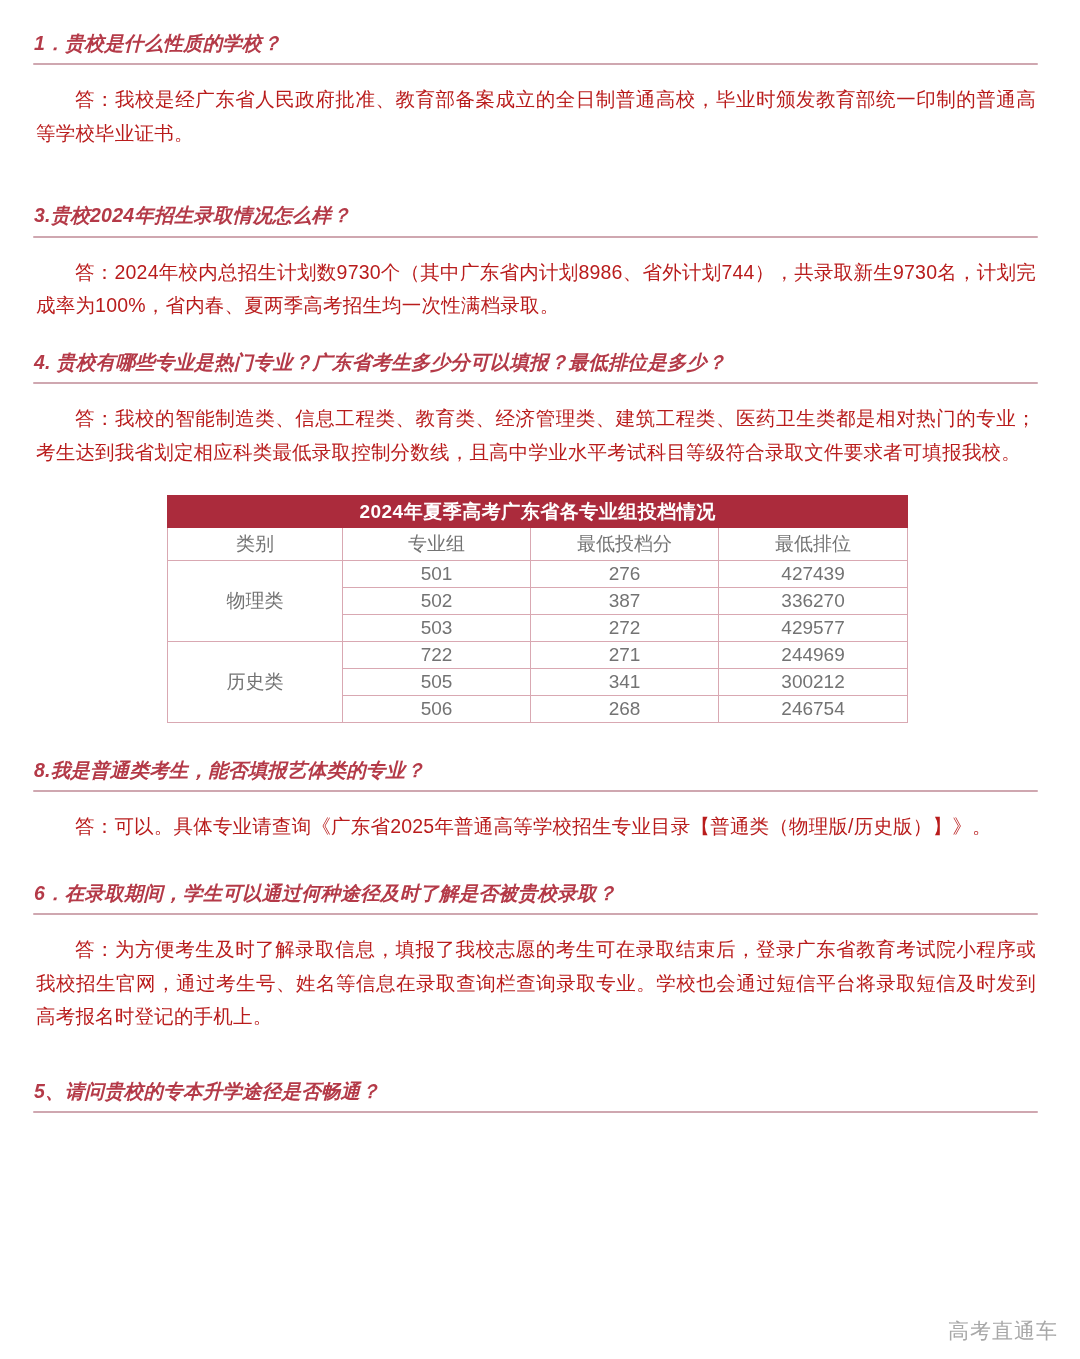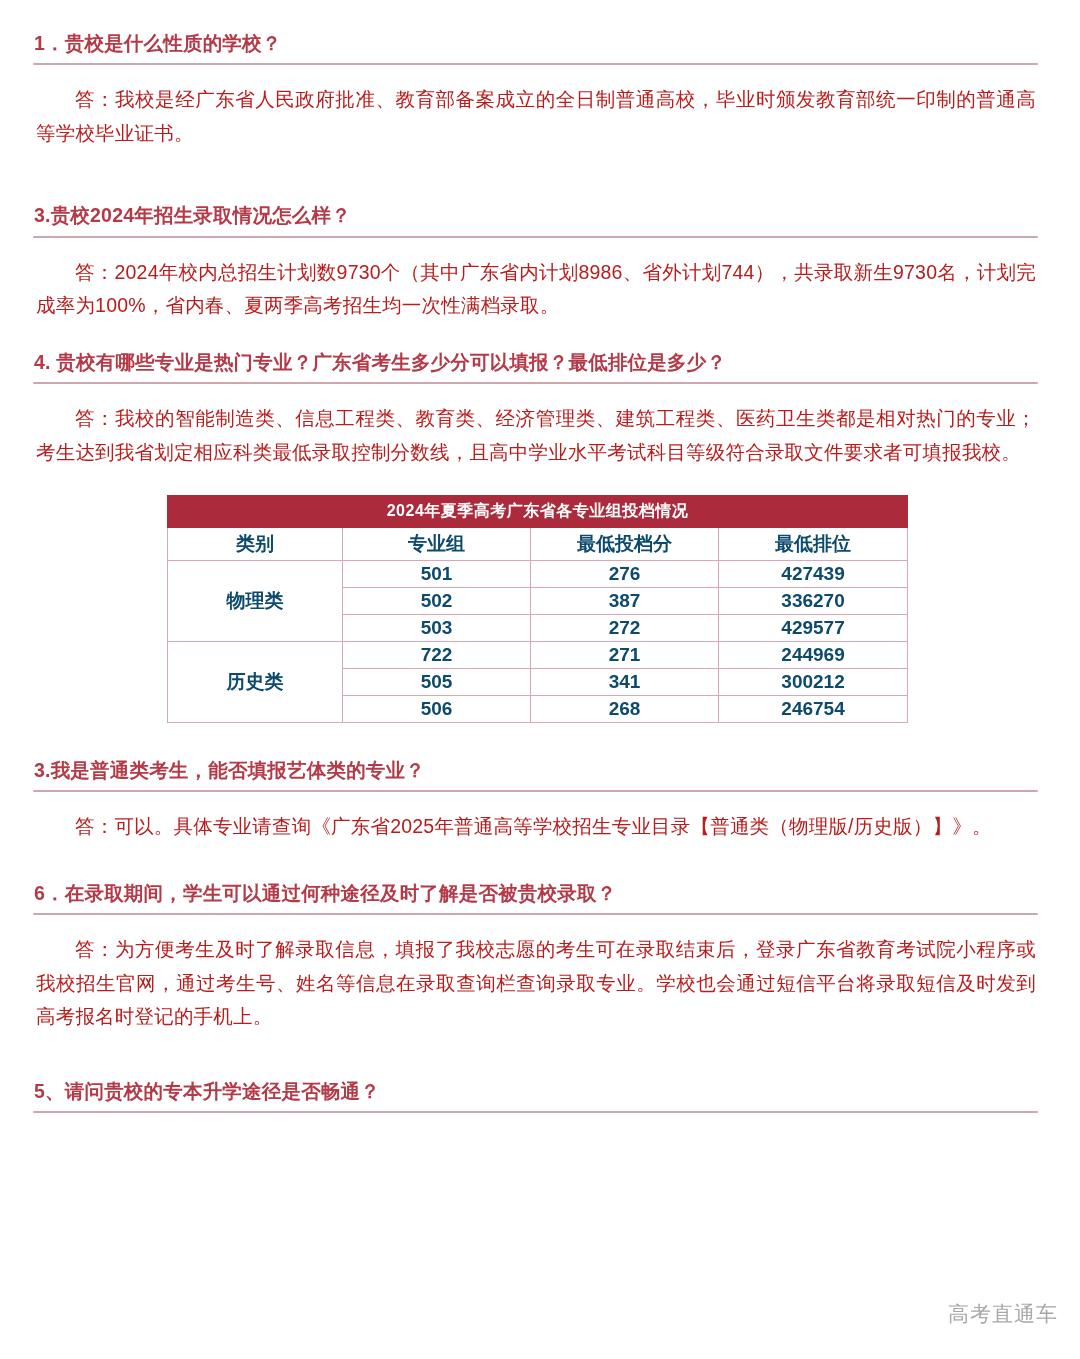--- a/index.html
+++ b/index.html
@@ -29,20 +29,21 @@
   }
 
   .q-head {
     color: #b43a48;
     font-size: 19.5px;
     font-weight: 700;
     letter-spacing: 0.2px;
     line-height: 1.35;
     padding-left: 4px;
     white-space: nowrap;
+    font-style: italic;
   }
 
   .q-rule {
     height: 2px;
     background: #cfa7b0;
     margin-top: 7px;
     margin-left: 3px;
     margin-right: 12px;
     border-radius: 1px;
   }
@@ -70,52 +71,52 @@
   }
   table.score-table {
     border-collapse: collapse;
     width: 741px;
     table-layout: fixed;
     font-size: 19px;
   }
   table.score-table td, table.score-table th {
     border: 1px solid #d9a8b2;
     text-align: center;
-    color: #0c4a6e;
-    font-weight: 700;
+    color: #737373;
+    font-weight: 400;
     padding: 0;
     height: 26px;
     vertical-align: middle;
   }
   table.score-table tr.title-row th {
     background: #ab2b3c;
     color: #ffffff;
     font-weight: 700;
-    font-size: 16px;
+    font-size: 19px;
     height: 31px;
     border: 1px solid #ab2b3c;
     letter-spacing: 0.5px;
   }
   table.score-table tr.col-head td {
     height: 32px;
     font-size: 19px;
   }
   table.score-table td.group-cell {
     font-size: 19px;
   }
   .col-1 { width: 175px; }
   .col-2 { width: 188px; }
   .col-3 { width: 188px; }
   .col-4 { width: 189px; }
 
   
   .watermark {
     position: absolute;
     right: 22px;
-    bottom: 31px;
+    bottom: 14px;
     color: #a8a8a8;
     font-size: 21px;
     letter-spacing: 1px;
     font-family: "Liberation Sans", "DejaVu Sans", sans-serif;
   }
 
   .top-spacer { height: 30px; }
 </style>
 </head>
 <body>
@@ -201,21 +202,21 @@
           <td>268</td>
           <td>246754</td>
         </tr>
       </tbody>
     </table>
   </div>
 
   <div style="height:34px"></div>
 
   <div class="faq-block">
-    <div class="q-head">3.我是普通类考生，能否填报艺体类的专业？</div>
+    <div class="q-head">8.我是普通类考生，能否填报艺体类的专业？</div>
     <div class="q-rule"></div>
     <div class="gap-after-head"></div>
     <div class="answer">答：可以。具体专业请查询《广东省2025年普通高等学校招生专业目录【普通类（物理版/历史版）】》。</div>
   </div>
   <div style="height:36px"></div>
 
   <div class="faq-block">
     <div class="q-head">6．在录取期间，学生可以通过何种途径及时了解是否被贵校录取？</div>
     <div class="q-rule"></div>
     <div class="gap-after-head"></div>

